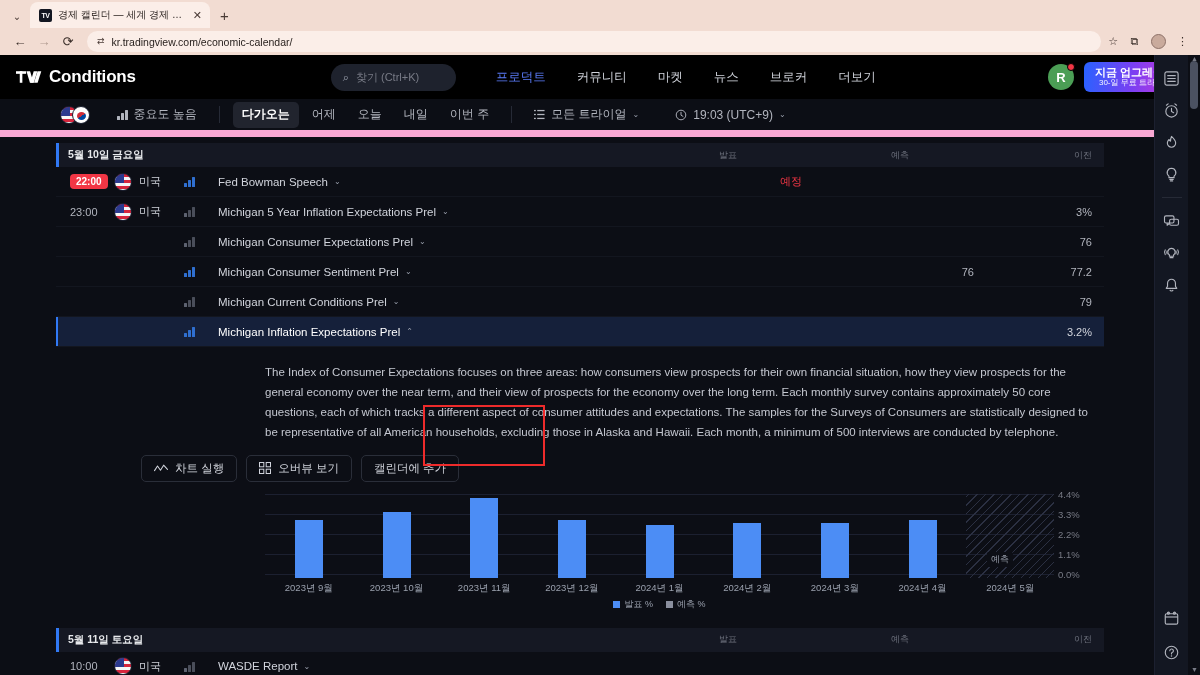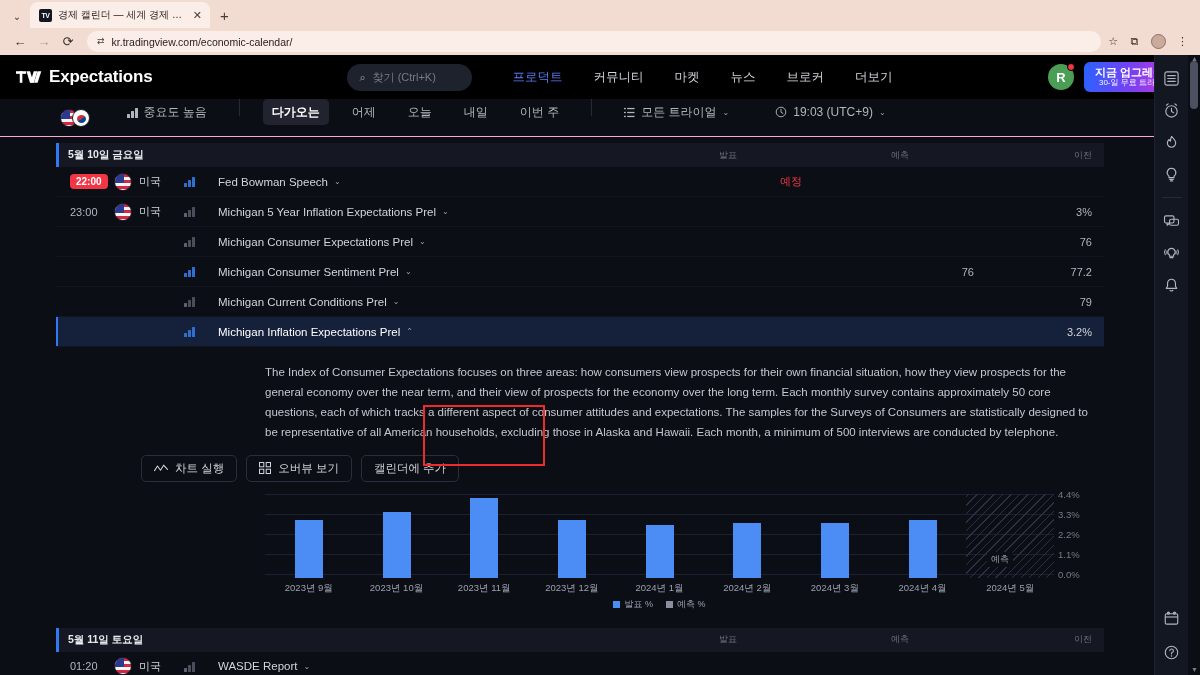--- a/index.html
+++ b/index.html
@@ -90,22 +90,22 @@
     height: 30px; border-radius: 6px; padding: 0 11px;
     background: linear-gradient(95deg, #2962ff 0%, #7b3ff2 48%, #d936d6 100%);
     display: flex; flex-direction: column; align-items: center; justify-content: center;
     color: #fff; line-height: 1.12;
   }
   .upgrade .l1 { font-size: 11px; font-weight: 700; }
   .upgrade .l2 { font-size: 8px; font-weight: 400; opacity: .95; }
 
   
   .filterbar {
-    height: 38px; background: #0c0e15; display: flex; 
-    padding: 0 12px 0 60px; gap: 14px; border-bottom: 1px solid #f9a8d4;
+    height: 38px; background: #0c0e15; display: flex; align-items: center;
+    padding: 0 12px 0 60px; gap: 4px; border-bottom: 7px solid #f9a8d4;
   }
   .flags { display: flex; align-items: center; margin-right: 14px; }
   .flag {
     width: 18px; height: 18px; border-radius: 50%; border: 1px solid #1b2030;
     background-size: cover; font-size: 0;
   }
   .flag.us {
     background:
       repeating-linear-gradient(180deg, #d7263d 0 3px, #f7f7f7 3px 6px);
     position: relative; overflow: hidden;
@@ -279,21 +279,21 @@
 
   <div class="tv-header">
     <div class="tv-logo">
       <svg class="tv-mark" width="26" height="16" viewBox="0 0 36 22">
         <rect x="0" y="3" width="14" height="3.6" fill="#fff"></rect>
         <rect x="5.2" y="3" width="3.6" height="16" fill="#fff"></rect>
         <polygon points="14.5,3 19.5,3 24.3,19 19.3,19" fill="#fff"></polygon>
         <polygon points="24.5,3 29.5,3 24.8,19 19.8,19" fill="#fff"></polygon>
         <polygon points="29.8,3 35,3 30,19 25,19" fill="#fff"></polygon>
       </svg>
-      <span class="tv-wordmark">Expectations</span>
+      <span class="tv-wordmark">Conditions</span>
     </div>
 
     <div class="tv-search">
       <span class="search-glass">⌕</span>
       <span class="search-ph">찾기 (Ctrl+K)</span>
     </div>
 
     <div class="tv-nav">
       <a href="#" class="active">프로덕트</a>
       <a href="#">커뮤니티</a>
@@ -595,21 +595,21 @@
     </div>
 
     <div class="daygroup-head" style="margin-top:6px">
       <span class="daygroup-title">5월 11일 토요일</span>
       <span class="col-h c1">발표</span>
       <span class="col-h c2">예측</span>
       <span class="col-h c3">이전</span>
     </div>
 
     <div class="row">
-      <div class="r-time">01:20</div>
+      <div class="r-time">10:00</div>
       <div class="r-flagwrap">
         <span class="flag us"></span>
         <span class="r-country">미국</span>
       </div>
       <div class="r-imp low">
         <span class="mini-bars">
             <i></i>
             <i></i>
             <i></i>
           </span>

